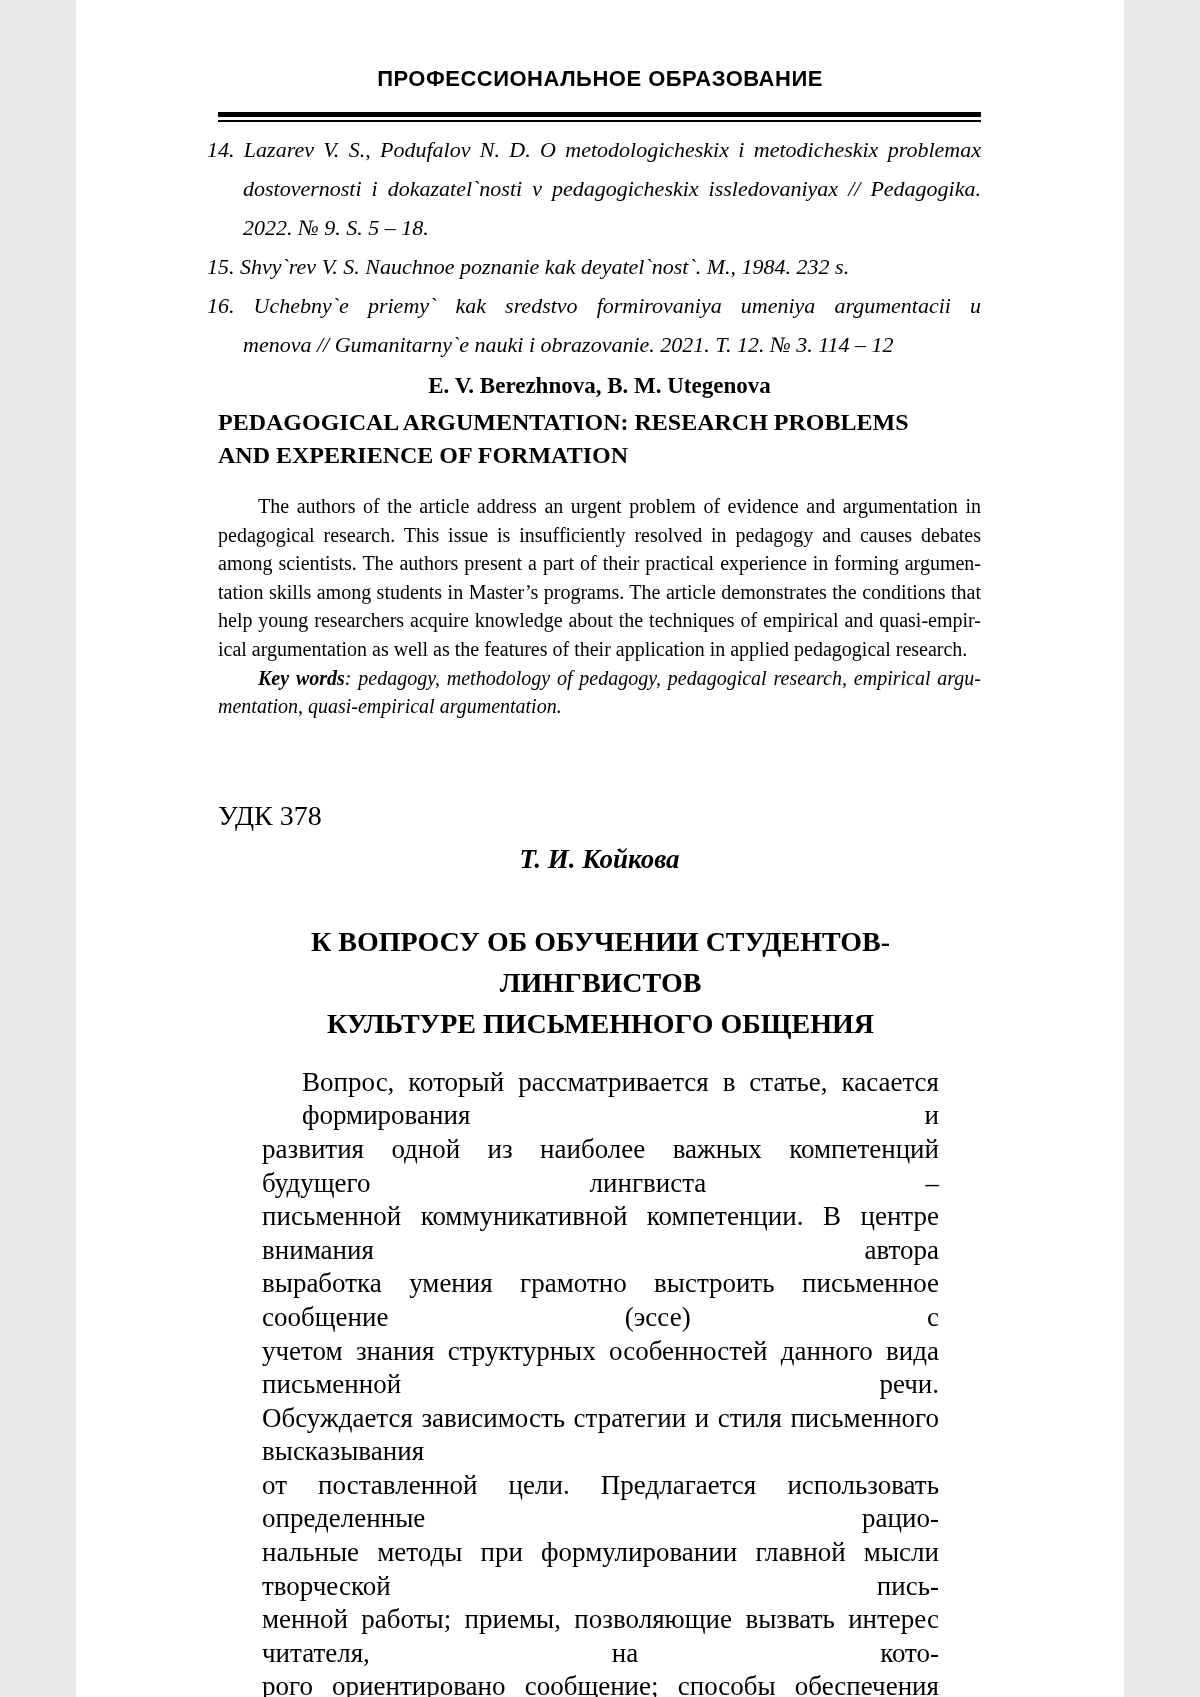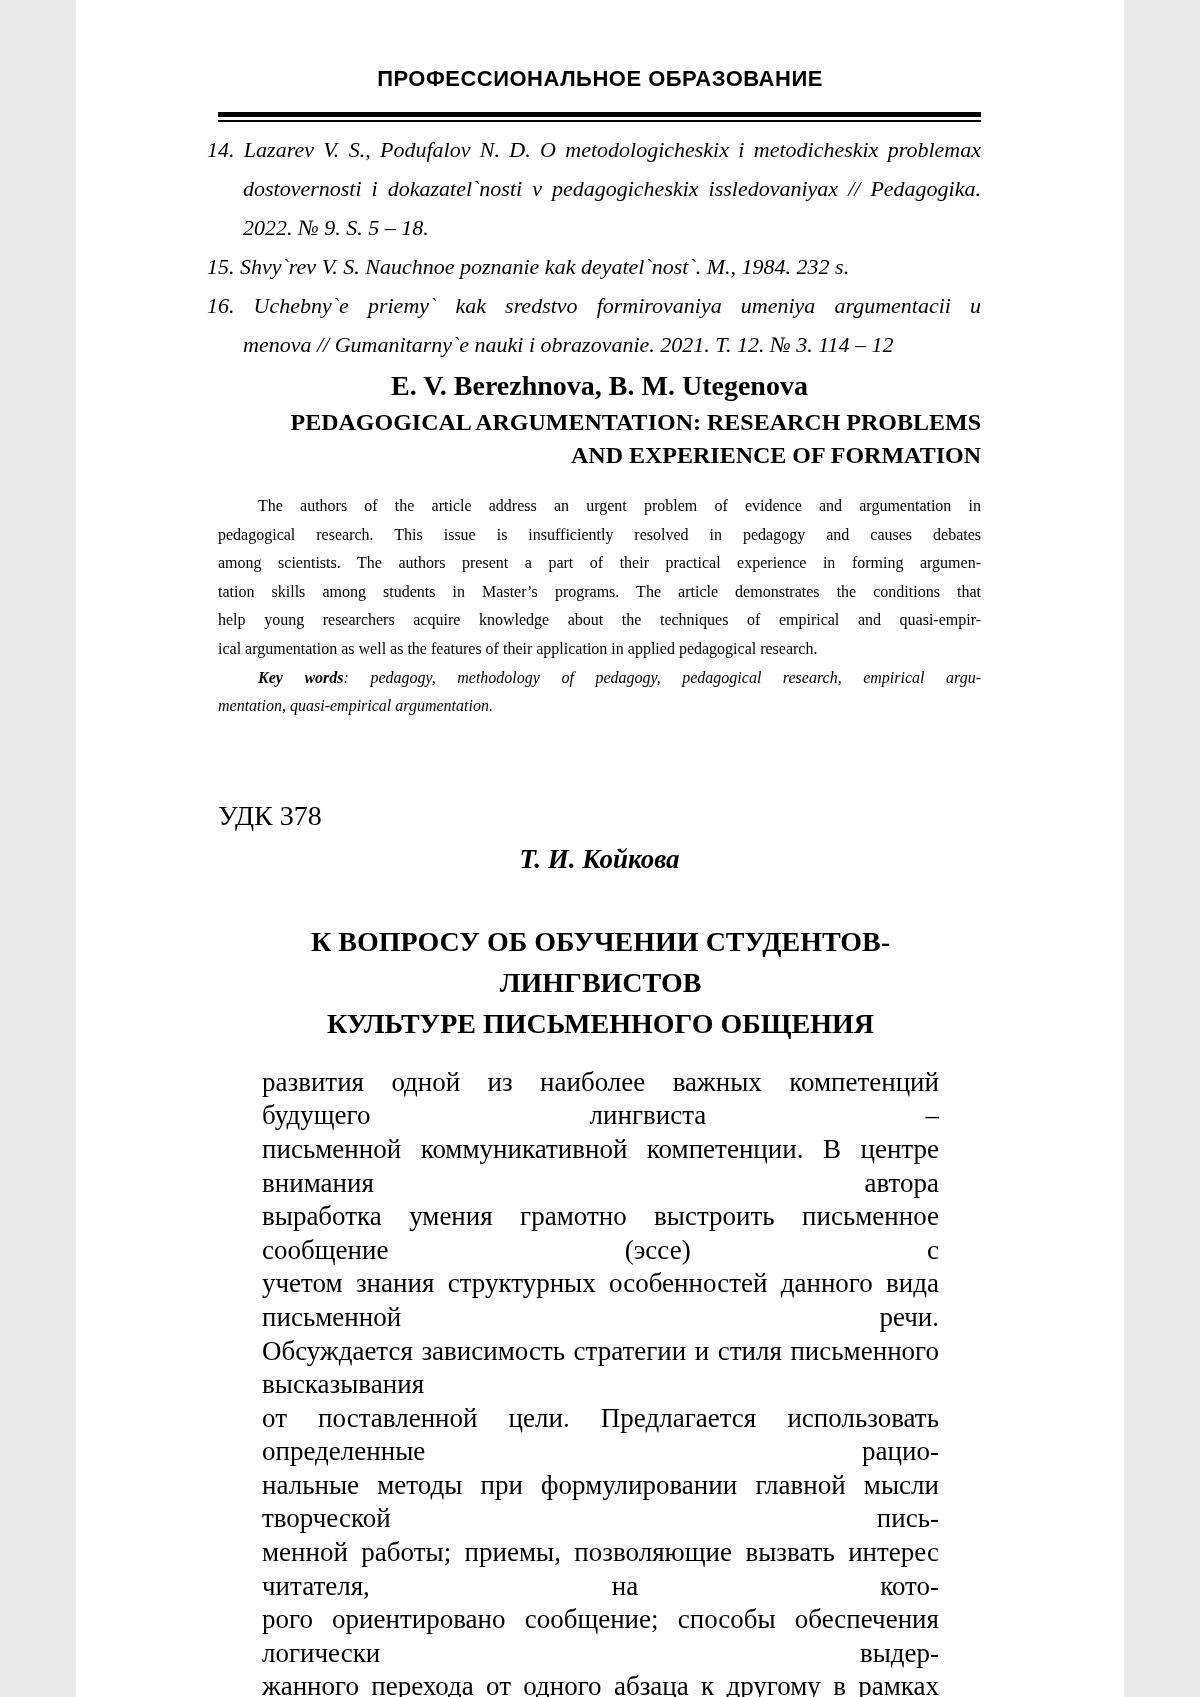--- a/index.html
+++ b/index.html
@@ -34,31 +34,31 @@
   .it { font-style:italic; }
 
   .refs { margin-top:8px; font-size:22px; line-height:39px;font-style:italic; }
   .ref  { padding-left:25px; }
   .ref .first { margin-left:-36px; }
 
   .en-authors {
     margin-top:6px;
     text-align:center;
     font-weight:bold;
-    font-size:28px;
+    font-size:23px;
     line-height:32px;
   }
   .en-title {
     margin-top:4px;
-    text-align:right;
+    text-align:left;
     font-weight:bold;
     font-size:24px;
     line-height:33px;
   }
-  .en-abstract { margin-top:20px; font-size:16px; line-height:28.6px; }
+  .en-abstract { margin-top:20px; font-size:20px; line-height:28.6px; }
   .ind { padding-left:40px; }
   .kw-label { font-weight:bold; font-style:italic; }
 
   .udk { margin-top:78px; font-size:28px; line-height:34px; }
   .ru-author {
     margin-top:8px;
     text-align:center;
     font-weight:bold;
     font-style:italic;
     font-size:27px;
@@ -120,20 +120,21 @@
     <div class="udk">УДК 378</div>
     <div class="ru-author">Т. И. Койкова</div>
 
     <div class="ru-block">
       <div class="ru-title">
         <div>К ВОПРОСУ ОБ ОБУЧЕНИИ СТУДЕНТОВ-ЛИНГВИСТОВ</div>
         <div>КУЛЬТУРЕ ПИСЬМЕННОГО ОБЩЕНИЯ</div>
       </div>
 
       <div class="ru-abstract">
+        <div class="j ind">Вопрос, который рассматривается в статье, касается формирования и</div>
         <div class="j">развития одной из наиболее важных компетенций будущего лингвиста –</div>
         <div class="j">письменной коммуникативной компетенции. В центре внимания автора</div>
         <div class="j">выработка умения грамотно выстроить письменное сообщение (эссе) с</div>
         <div class="j">учетом знания структурных особенностей данного вида письменной речи.</div>
         <div class="j">Обсуждается зависимость стратегии и стиля письменного высказывания</div>
         <div class="j">от поставленной цели. Предлагается использовать определенные рацио-</div>
         <div class="j">нальные методы при формулировании главной мысли творческой пись-</div>
         <div class="j">менной работы; приемы, позволяющие вызвать интерес читателя, на кото-</div>
         <div class="j">рого ориентировано сообщение; способы обеспечения логически выдер-</div>
         <div class="j">жанного перехода от одного абзаца к другому в рамках основной (базовой)</div>

